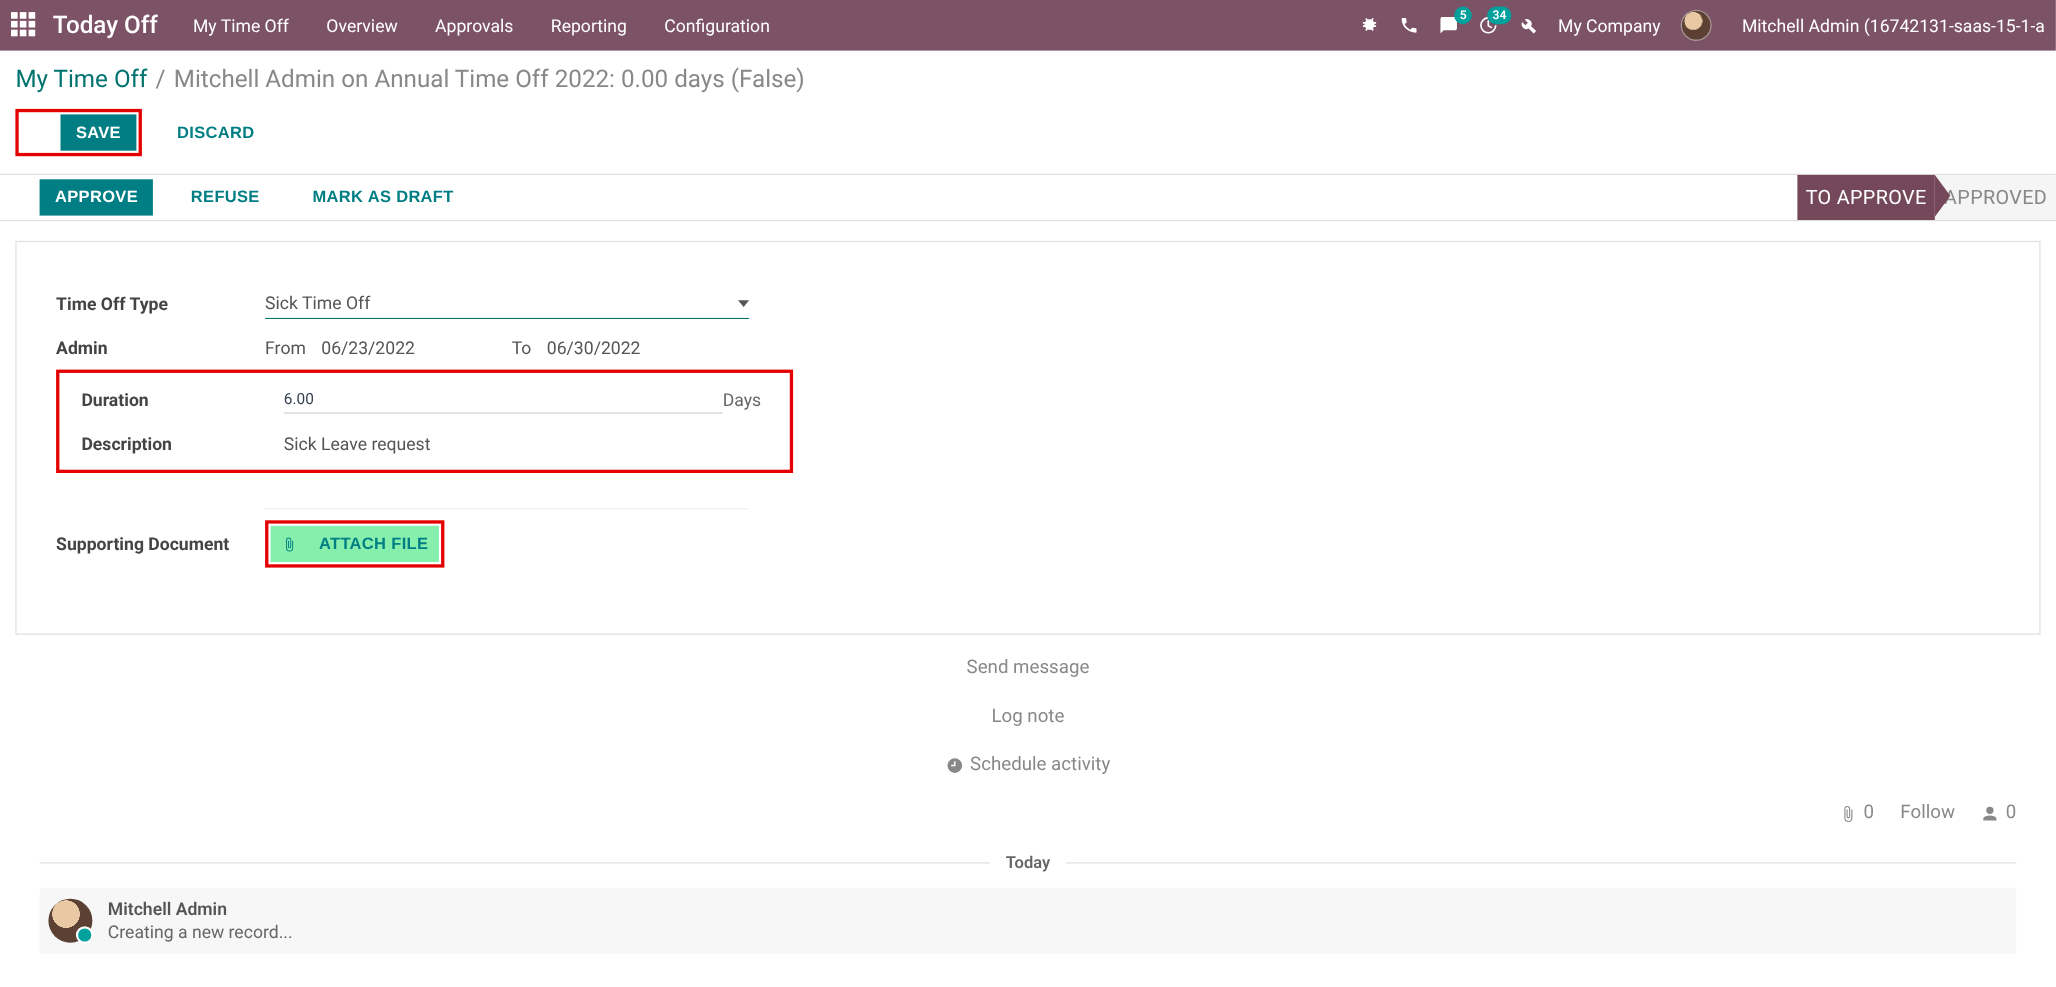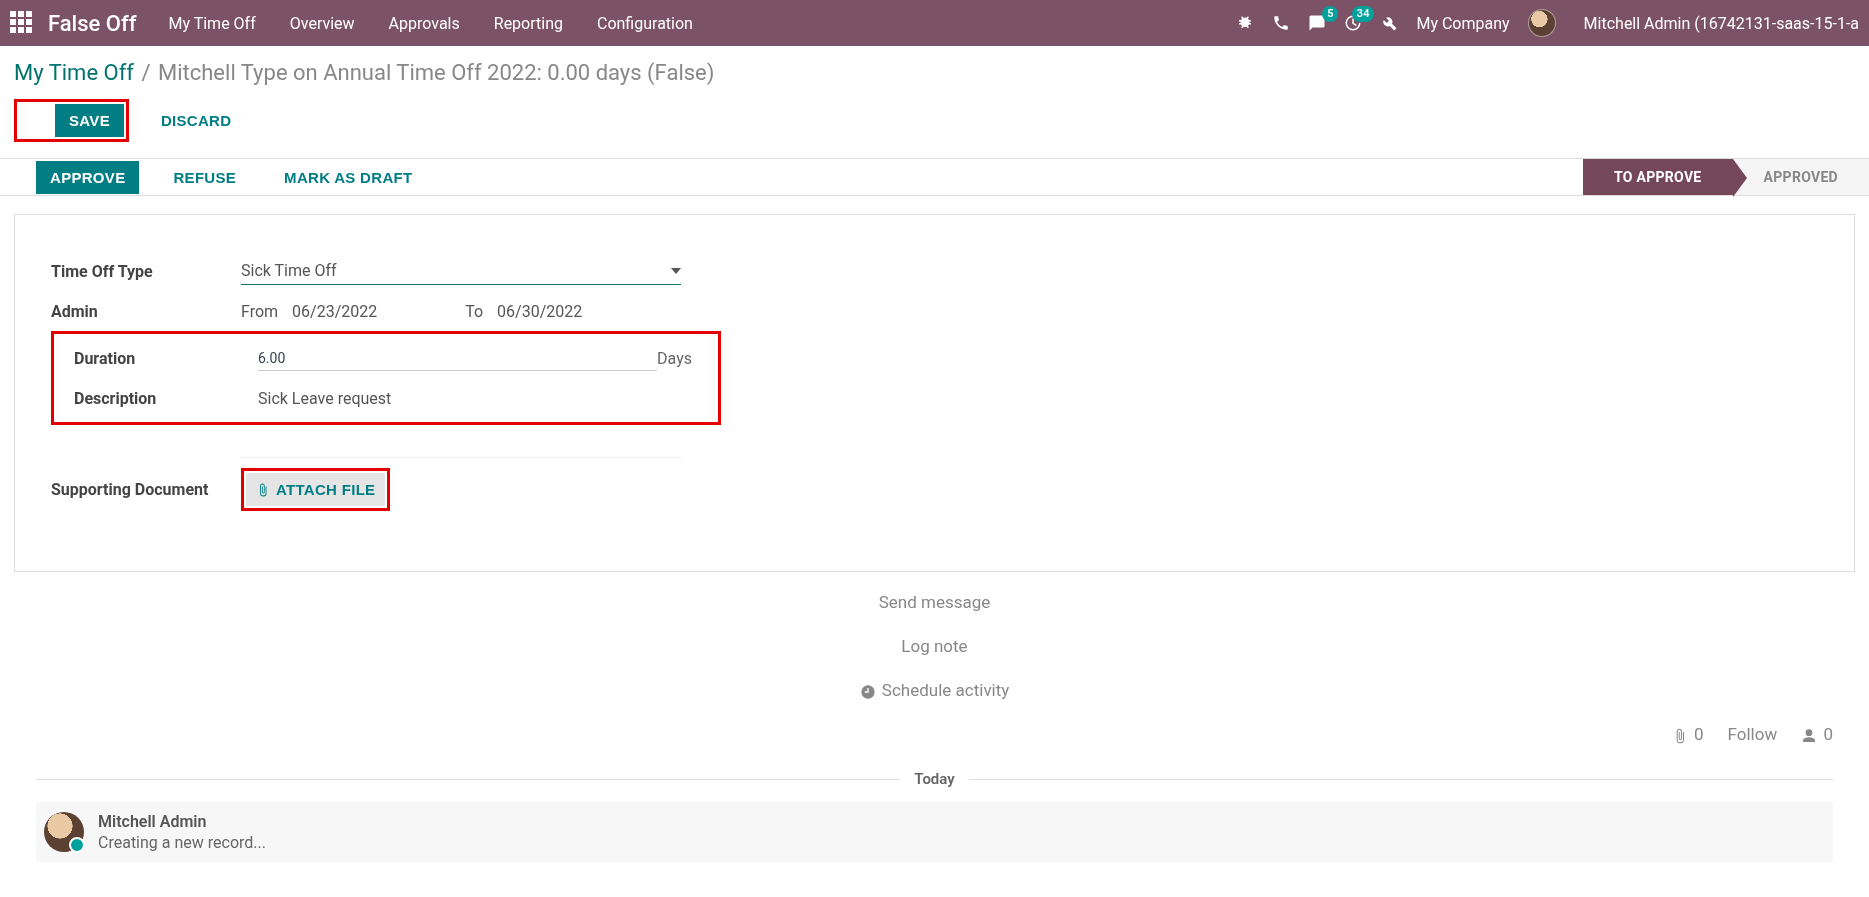--- a/index.html
+++ b/index.html
@@ -64,21 +64,21 @@
   .red-box { border:3px solid #e40000; padding:2px; display:inline-block; }
   
   .statusbar {
     display:flex; align-items:center; border-top:1px solid #ddd; border-bottom:1px solid #ddd;
     margin-top:10px;
   }
   .statusbar-left { display:flex; gap: 20px; padding:0; align-items:center;}
   .statusbar-left .btn { padding:8px 14px; }
   .statusbar-right { margin-left:auto; display:flex; }
   .status-step {
-    padding:10px 31px; font-size:14px; font-weight:700; color:#888; position:relative;
+    padding:10px 8px; font-size:18px; font-weight:400; color:#888; position:relative;
     background:#fff; letter-spacing:0.3px;
   }
   .status-step.active { background:#744759; color:#fff; }
   .status-step.active::after {
     content:""; position:absolute; right:-14px; top:0; bottom:0;
     width:0; height:0; border-top:19px solid transparent; border-bottom:19px solid transparent;
     border-left:14px solid #744759;
     z-index:2;
   }
   .status-step:not(.active) { background:#f5f5f5; }
@@ -95,23 +95,23 @@
     display:flex; justify-content:space-between; align-items:center;
   }
   .caret { width:0;height:0;border-left:5px solid transparent;border-right:5px solid transparent;border-top:6px solid #555; }
   .input-line { border-bottom:1px solid #ccc; padding:4px 0; min-width:280px; }
   .dates-cell { display:flex; gap:14px; align-items:center; }
   .muted { color:#555; }
   .red-wide { border:3px solid #e40000; padding:4px 20px; }
   .duration-row, .desc-row { padding:4px 0; }
   .days-label { margin-left:auto; color:#666; padding-right:6px; font-size:16px; }
   .attach-btn {
-    display:inline-flex; align-items:center; gap:6px;
+    display:inline-flex; align-items:center; gap:20px;
     color:#017e84; font-weight:700; font-size:15px;
-    padding:8px 10px; background:#e5e5e5; border:none; cursor:pointer;
+    padding:8px 10px; background:#86efac; border:none; cursor:pointer;
     letter-spacing:0.3px;
   }
   .hr-light { border:none; border-top:1px solid #eee; margin:10px 0 10px 0; width:440px; }
   
   .chatter { padding: 20px 22px 40px 22px; }
   .chatter-top { display:flex; align-items:center; gap:24px; color:#888; font-size:17px;flex-direction:column; }
   .chatter-top .link { cursor:pointer; }
   .chatter-right { margin-left:auto; display:flex; gap:24px; align-items:center; color:#888; }
   .chatter-icon svg { width:16px; height:16px; fill:#888; vertical-align:middle; margin-right:2px;}
   .today-divider { display:flex; align-items:center; margin:26px 0 14px 0; }
@@ -131,21 +131,21 @@
     <span></span>
       <span></span>
       <span></span>
       <span></span>
       <span></span>
       <span></span>
       <span></span>
       <span></span>
       <span></span>
   </div>
-  <div class="brand">False Off</div>
+  <div class="brand">Today Off</div>
   <div class="nav-links">
     <a>My Time Off</a>
     <a>Overview</a>
     <a>Approvals</a>
     <a>Reporting</a>
     <a>Configuration</a>
   </div>
   <div class="nav-right">
     <span class="nav-icon">
       <svg viewBox="0 0 24 24">
@@ -179,21 +179,21 @@
       <span class="avatar"></span>
       <span>Mitchell Admin (16742131-saas-15-1-a</span>
     </span>
   </div>
 </div>
 
 <div class="header-area">
   <div class="breadcrumb">
     <span class="bc-link">My Time Off</span>
     <span class="bc-sep">/</span>
-    <span class="bc-current">Mitchell Type on Annual Time Off 2022: 0.00 days (False)</span>
+    <span class="bc-current">Mitchell Admin on Annual Time Off 2022: 0.00 days (False)</span>
   </div>
   <div class="action-row">
     <span class="red-box">
       <button class="btn btn-primary">SAVE</button>
     </span>
     <button class="btn btn-link">DISCARD</button>
   </div>
 </div>
 
 <div class="statusbar">

